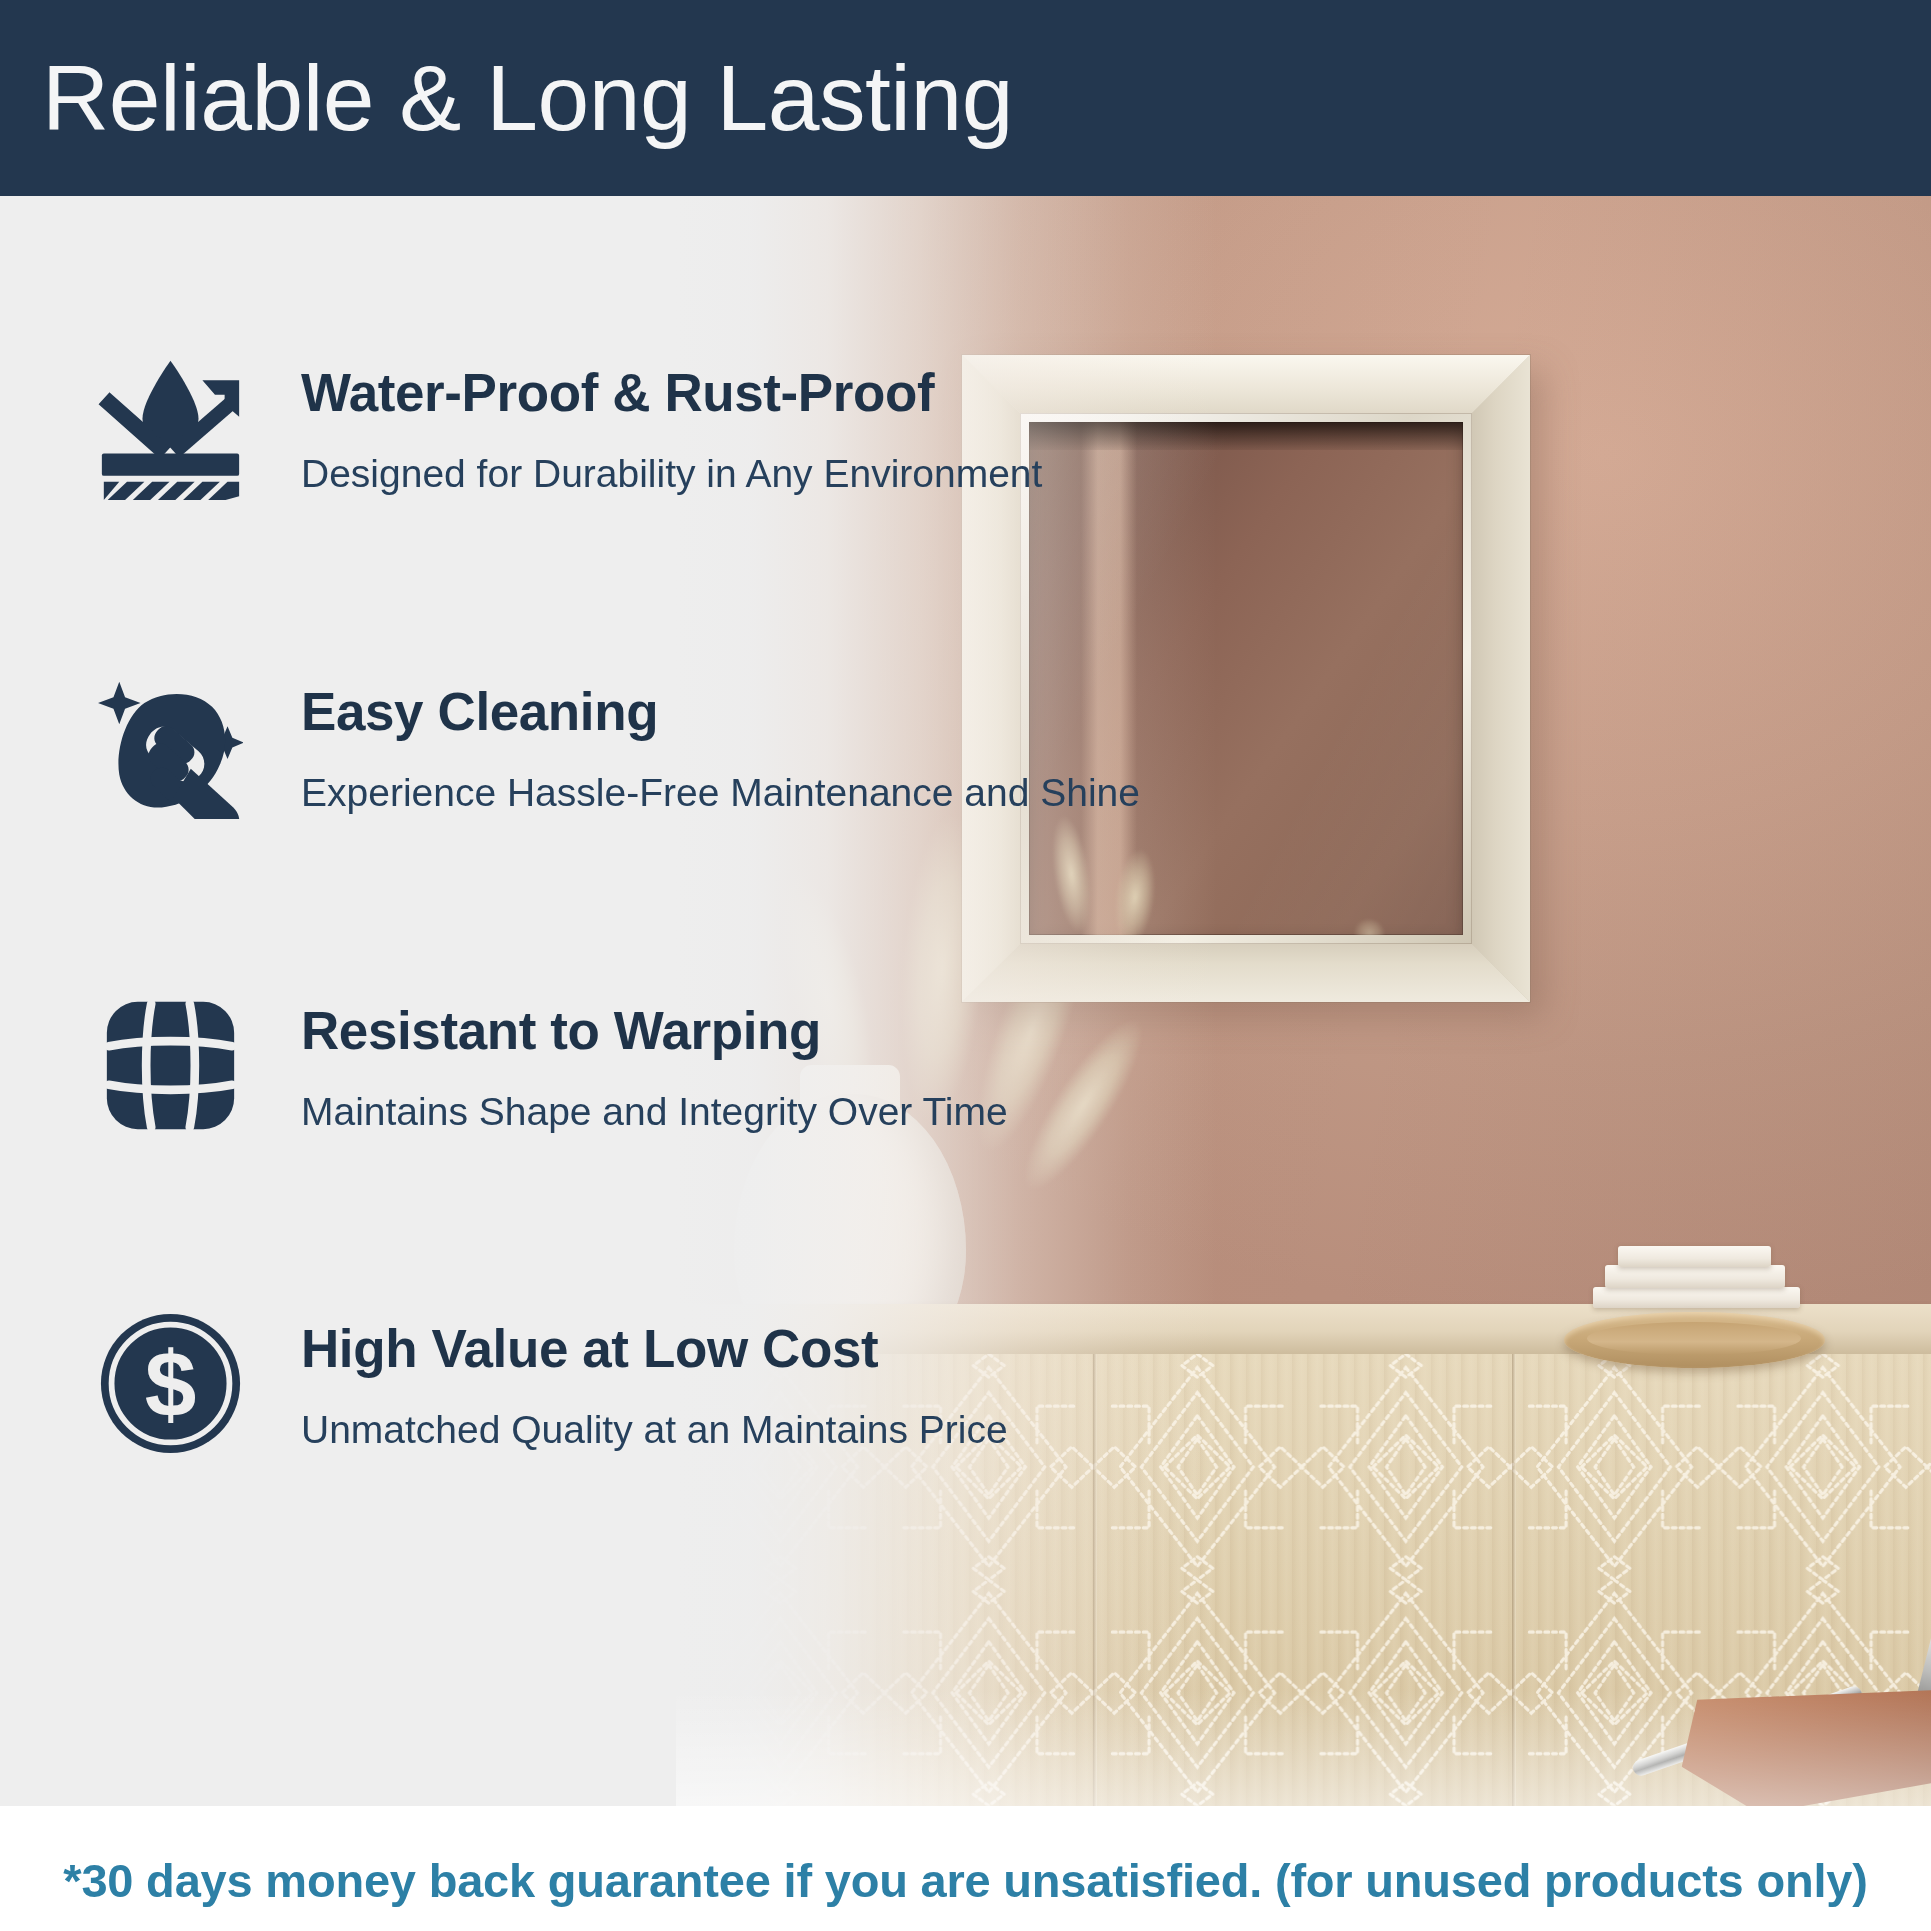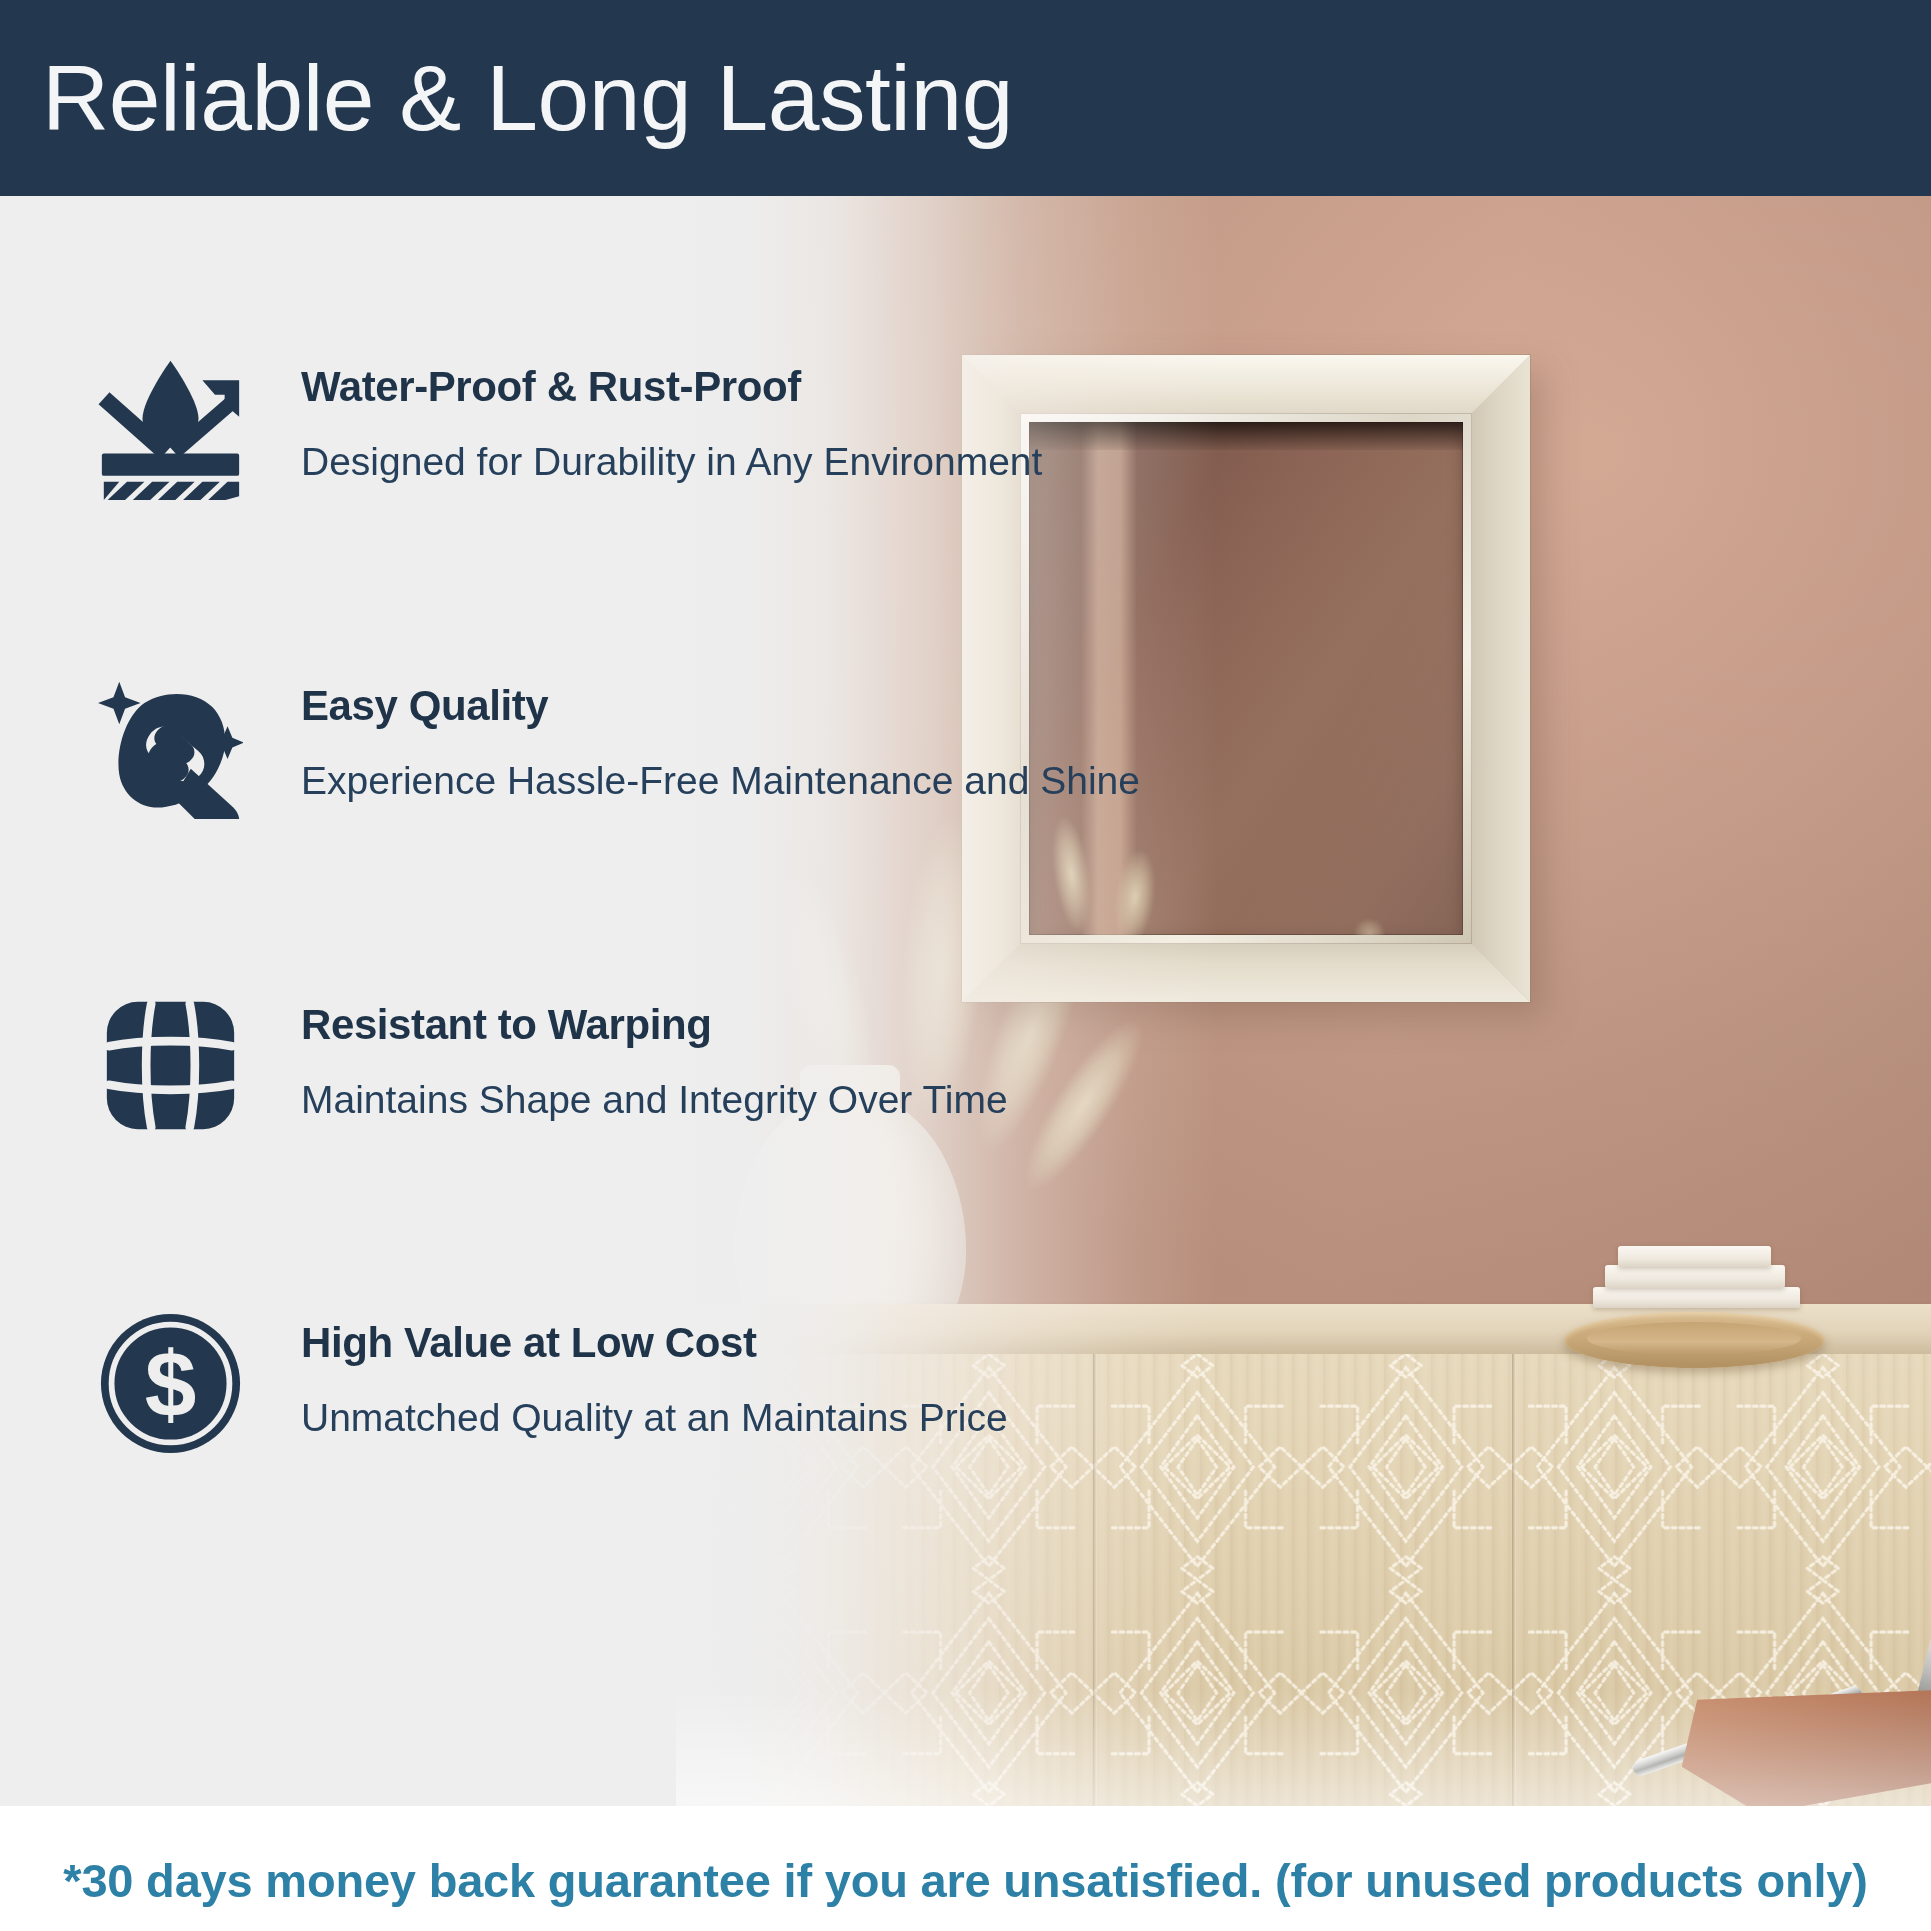--- a/index.html
+++ b/index.html
@@ -290,21 +290,21 @@
   .f-icon {
     width:154px; height:154px;
     flex:0 0 154px;
     display:flex; align-items:center; justify-content:center;
   }
   .f-icon svg { display:block; }
 
   .f-text { padding-top:13.5px; }
   .f-title {
     color:#1f3349;
-    font-size:42px;
+    font-size:53px;
     font-weight:bold;
     letter-spacing:-0.4px;
     line-height:1.08;
     white-space:nowrap;
   }
   .f-sub {
     color:#26405c;
     font-size:39px;
     font-weight:400;
     line-height:1.28;
@@ -467,21 +467,21 @@
               <path d="M56 76 C60 71 67 70 72 75 L90 91 C95 95 95 103 90 107
                        C86 112 78 112 74 108 L56 92 C51 88 51 81 56 76 Z"></path>
               <path d="M58 100 C62 96 70 96 74 100 L86 112 C91 116 91 124 86 128
                        C82 133 74 133 70 128 L58 116 C53 112 53 105 58 100 Z"></path>
             </g>
 
             <path d="M96 98 L140 138 C146 144 146 150 146 150 L100 150 L78 128 Z"></path>
           </svg>
         </div>
         <div class="f-text">
-          <div class="f-title">Easy Quality</div>
+          <div class="f-title">Easy Cleaning</div>
           <div class="f-sub">Experience Hassle-Free Maintenance and Shine</div>
         </div>
       </div>
 
       <div class="feature f3">
         <div class="f-icon">
           <svg width="135" height="135" viewBox="0 0 140 140">
             <path d="M36 4 H104 A32 32 0 0 1 136 36 V104 A32 32 0 0 1 104 136
                      H36 A32 32 0 0 1 4 104 V36 A32 32 0 0 1 36 4 Z" fill="#23374f"></path>
             <g stroke="#eeeeee" stroke-width="9" fill="none" stroke-linecap="round">

